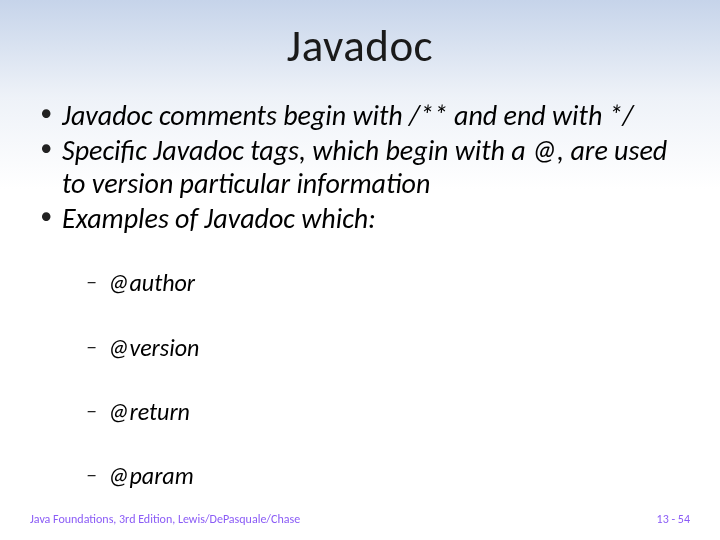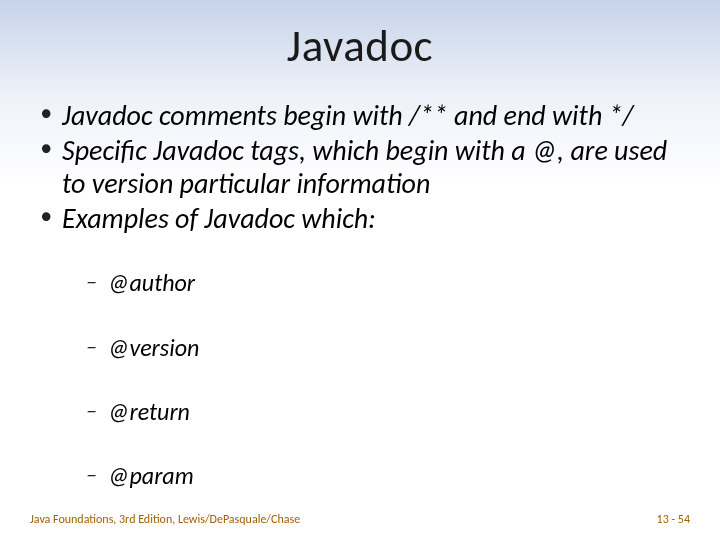--- a/index.html
+++ b/index.html
@@ -70,21 +70,21 @@
     color: #222;
   }
   .footer {
     position: absolute;
     bottom: 14px;
     left: 30px;
     right: 30px;
     display: flex;
     justify-content: space-between;
     font-size: 12px;
-    color: #a16207;
+    color: #8b5cf6;
   }
 </style>
 </head>
 <body>
 
 <div class="slide">
   <h1 class="title">Javadoc</h1>
 
   <div class="content">
     <ul class="top">

